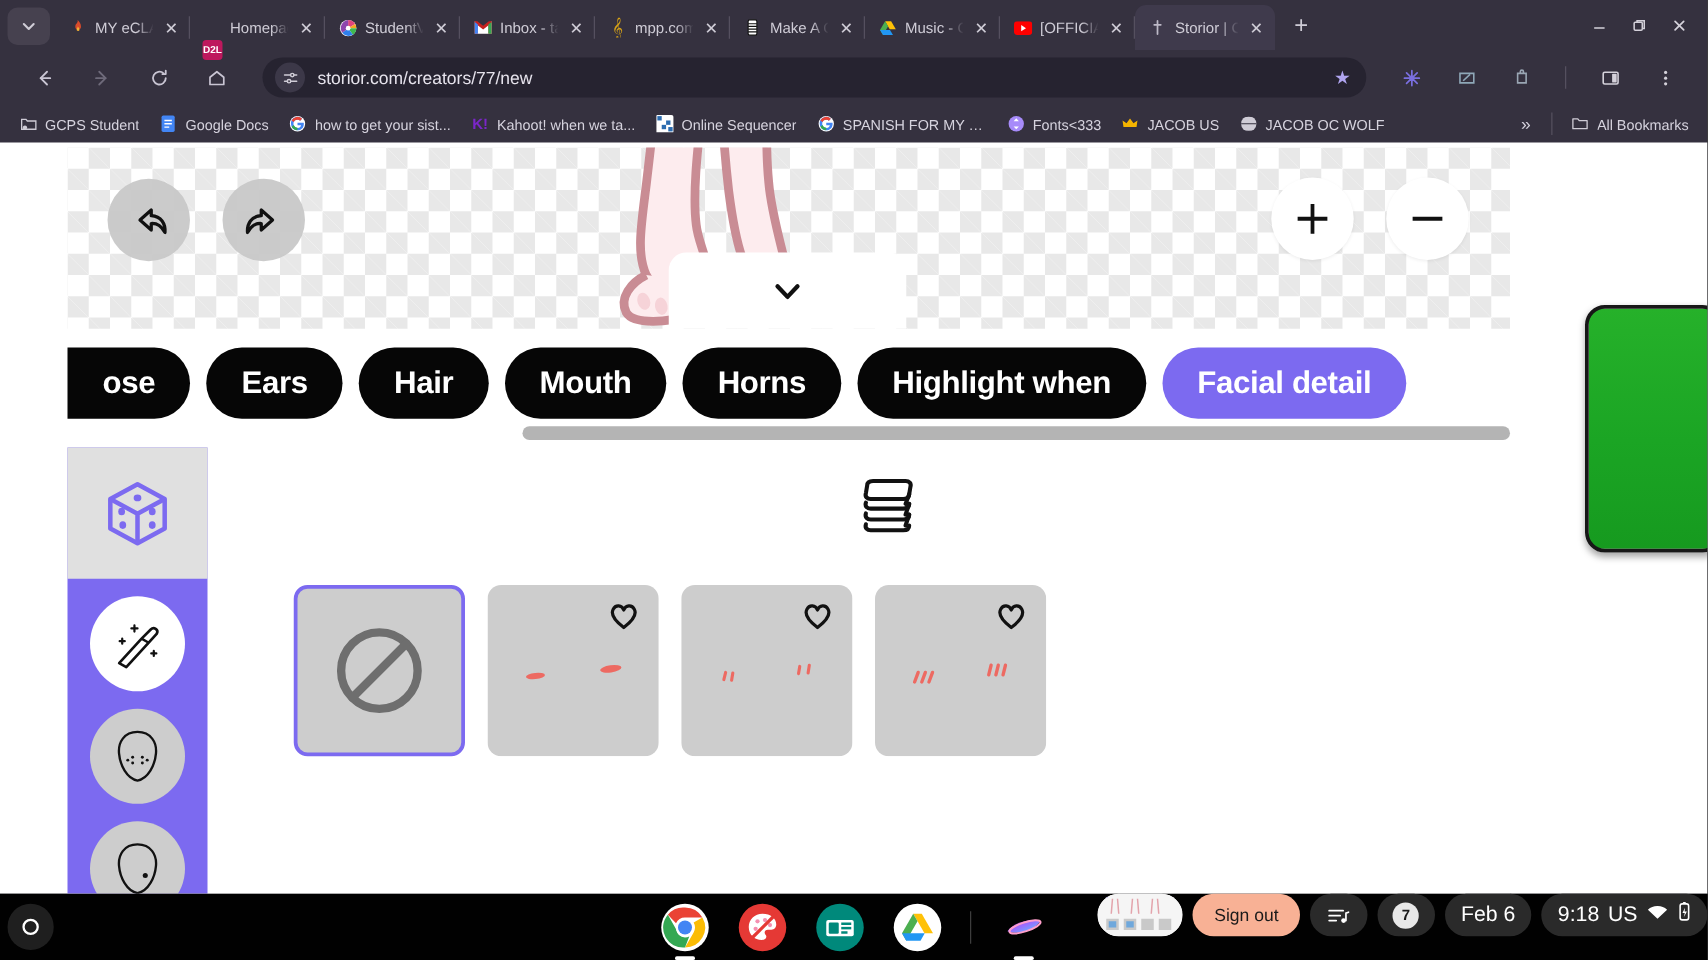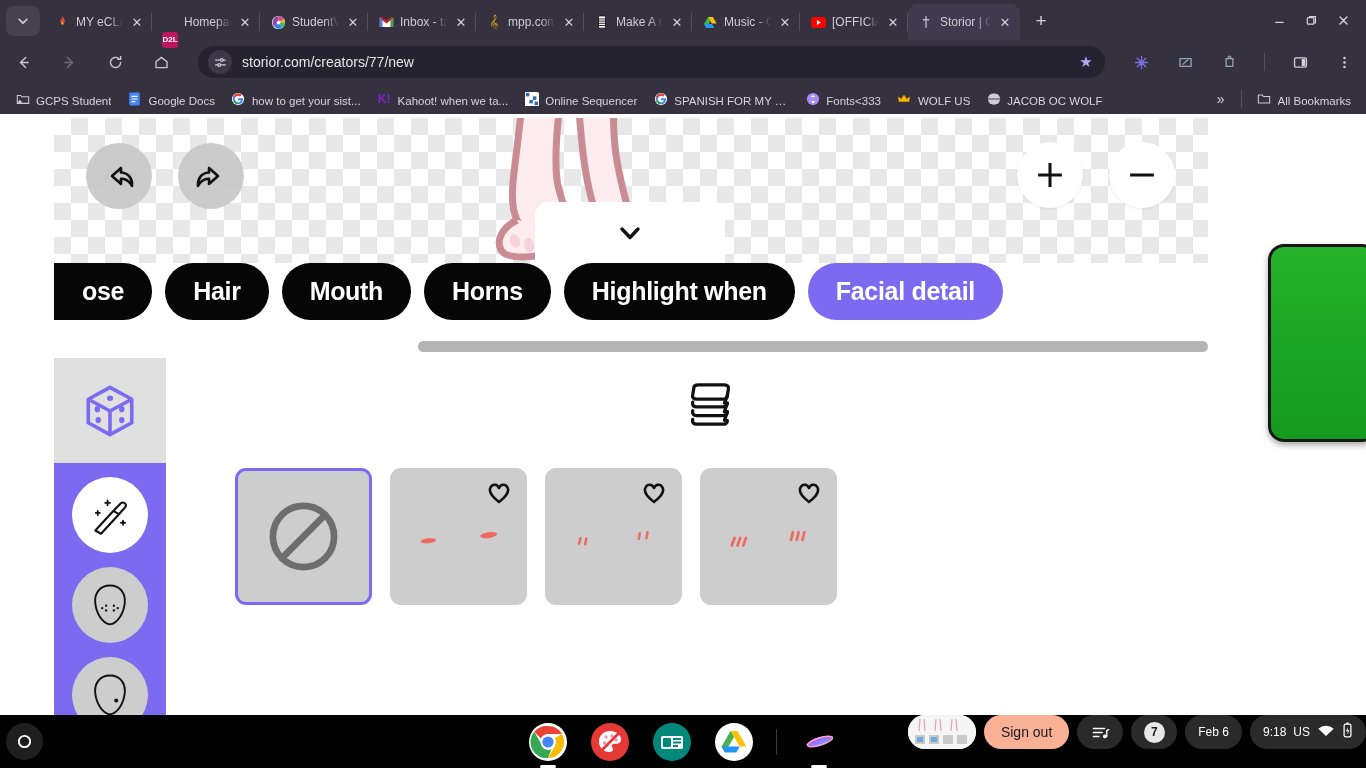--- a/index.html
+++ b/index.html
@@ -62,21 +62,21 @@
   .win-controls {
     margin-left: auto; display: flex; align-items: center;
     gap: 2px; padding: 0 8px 6px 8px; flex: 0 0 auto;
   }
   .win-btn {
     width: 30px; height: 28px; display: flex; align-items: center;
     justify-content: center; color: #d4d1da; cursor: pointer;
   }
 
   
-  .toolbar { height: 44px; display: flex; align-items: center; gap: 16px; padding: 0 8px; }
+  .toolbar { height: 44px; display: flex; align-items: center; gap: 16px; padding: 0 20px; }
   .nav-btn {
     width: 30px; height: 30px; border-radius: 50%;
     display: flex; align-items: center; justify-content: center;
     color: #c9c5d3; cursor: pointer; flex: 0 0 auto;
   }
   .nav-btn.disabled { color: #6e6a7a; }
   .omnibox {
     flex: 1 1 auto; height: 32px; background: #262330;
     border-radius: 16px; display: flex; align-items: center;
     padding: 0 6px 0 10px; margin: 0 6px; min-width: 0;
@@ -133,21 +133,21 @@
   }
   .zoom-btn {
     position: absolute; width: 66px; height: 66px; border-radius: 50%;
     background: #fff; display: flex; align-items: center; justify-content: center;
     cursor: pointer; box-shadow: 0 1px 3px rgba(0,0,0,0.07);
   }
 
   
   .pills-row {
     position: absolute; left: 0; top: 149px; width: 1154px; height: 86px;
-    display: flex; align-items: flex-start; gap: 13px; padding-left: 0;
+    display: flex; align-items: center; gap: 13px; padding-left: 0;
     overflow: hidden;
   }
   .pill {
     height: 57px; border-radius: 29px; background: #060606; color: #fff;
     display: flex; align-items: center; justify-content: center;
     padding: 0 28px; font-size: 25px; font-weight: 700; white-space: nowrap;
     cursor: pointer; flex: 0 0 auto; letter-spacing: -0.3px;
   }
   .pill.clipped { margin-left: -70px; padding-left: 98px; }
   .pill.active { background: #7c6af0; }
@@ -217,21 +217,21 @@
     position: absolute; right: 0; top: 0; height: 63px;
     display: flex; gap: 8px;
   }
   .tray-thumb {
     width: 68px; height: 34px; border-radius: 17px; overflow: hidden;
     background: #fff; cursor: pointer; position: relative;
   }
   .tray-pill {
     height: 34px; border-radius: 17px; background: #2a2a2a; color: #fff;
     display: flex; align-items: center; justify-content: center; gap: 7px;
-    padding: 0 13px; font-size: 12px; cursor: pointer; white-space: nowrap;
+    padding: 0 13px; font-size: 17px; cursor: pointer; white-space: nowrap;
   }
   .tray-pill.signout { background: #f8b195; color: #1a1a1a; font-size: 14px; padding: 0 17px; }
   .badge-num {
     width: 21px; height: 21px; border-radius: 50%; background: #e8e8e8;
     color: #1a1a1a; font-size: 12px; font-weight: 700;
     display: flex; align-items: center; justify-content: center;
   }
   .tray-sq {
     width: 46px; height: 34px; border-radius: 17px; background: #2a2a2a;
     display: flex; align-items: center; justify-content: center; cursor: pointer;
@@ -512,21 +512,21 @@
           </svg>
       </span>
       <span class="bm-label">Fonts&lt;333</span>
     </div>
     <div class="bm">
       <span class="bm-ico">
         <svg viewBox="0 0 16 16" width="14" height="14">
             <path d="M2 11l-.8-6 3.6 2.6L8 3.2l3.2 4.4L14.8 5 14 11z" fill="#f4b400"></path>
           </svg>
       </span>
-      <span class="bm-label">WOLF US</span>
+      <span class="bm-label">JACOB US</span>
     </div>
     <div class="bm">
       <span class="bm-ico">
         <svg viewBox="0 0 16 16" width="14" height="14">
             <circle cx="8" cy="8" r="7" fill="#cfccd6"></circle>
             <path d="M8 1a10 6 0 000 14M8 1a10 6 0 010 14M1 8h14" stroke="#35313f" stroke-width="1" fill="none"></path>
           </svg>
       </span>
       <span class="bm-label">JACOB OC WOLF</span>
     </div>
@@ -585,20 +585,21 @@
         </div>
         <div class="zoom-btn" style="left:1055px; top:24px;">
           <svg viewBox="0 0 36 36" width="34" height="34">
             <path d="M7 18h22" stroke="#111" stroke-width="3.2" stroke-linecap="square"></path>
           </svg>
         </div>
       </div>
 
       <div class="pills-row">
         <div class="pill clipped">ose</div>
+        <div class="pill">Ears</div>
         <div class="pill">Hair</div>
         <div class="pill">Mouth</div>
         <div class="pill">Horns</div>
         <div class="pill">Highlight when</div>
         <div class="pill active">Facial detail</div>
       </div>
 
       <div class="hscroll"></div>
 
       <div class="lower">

